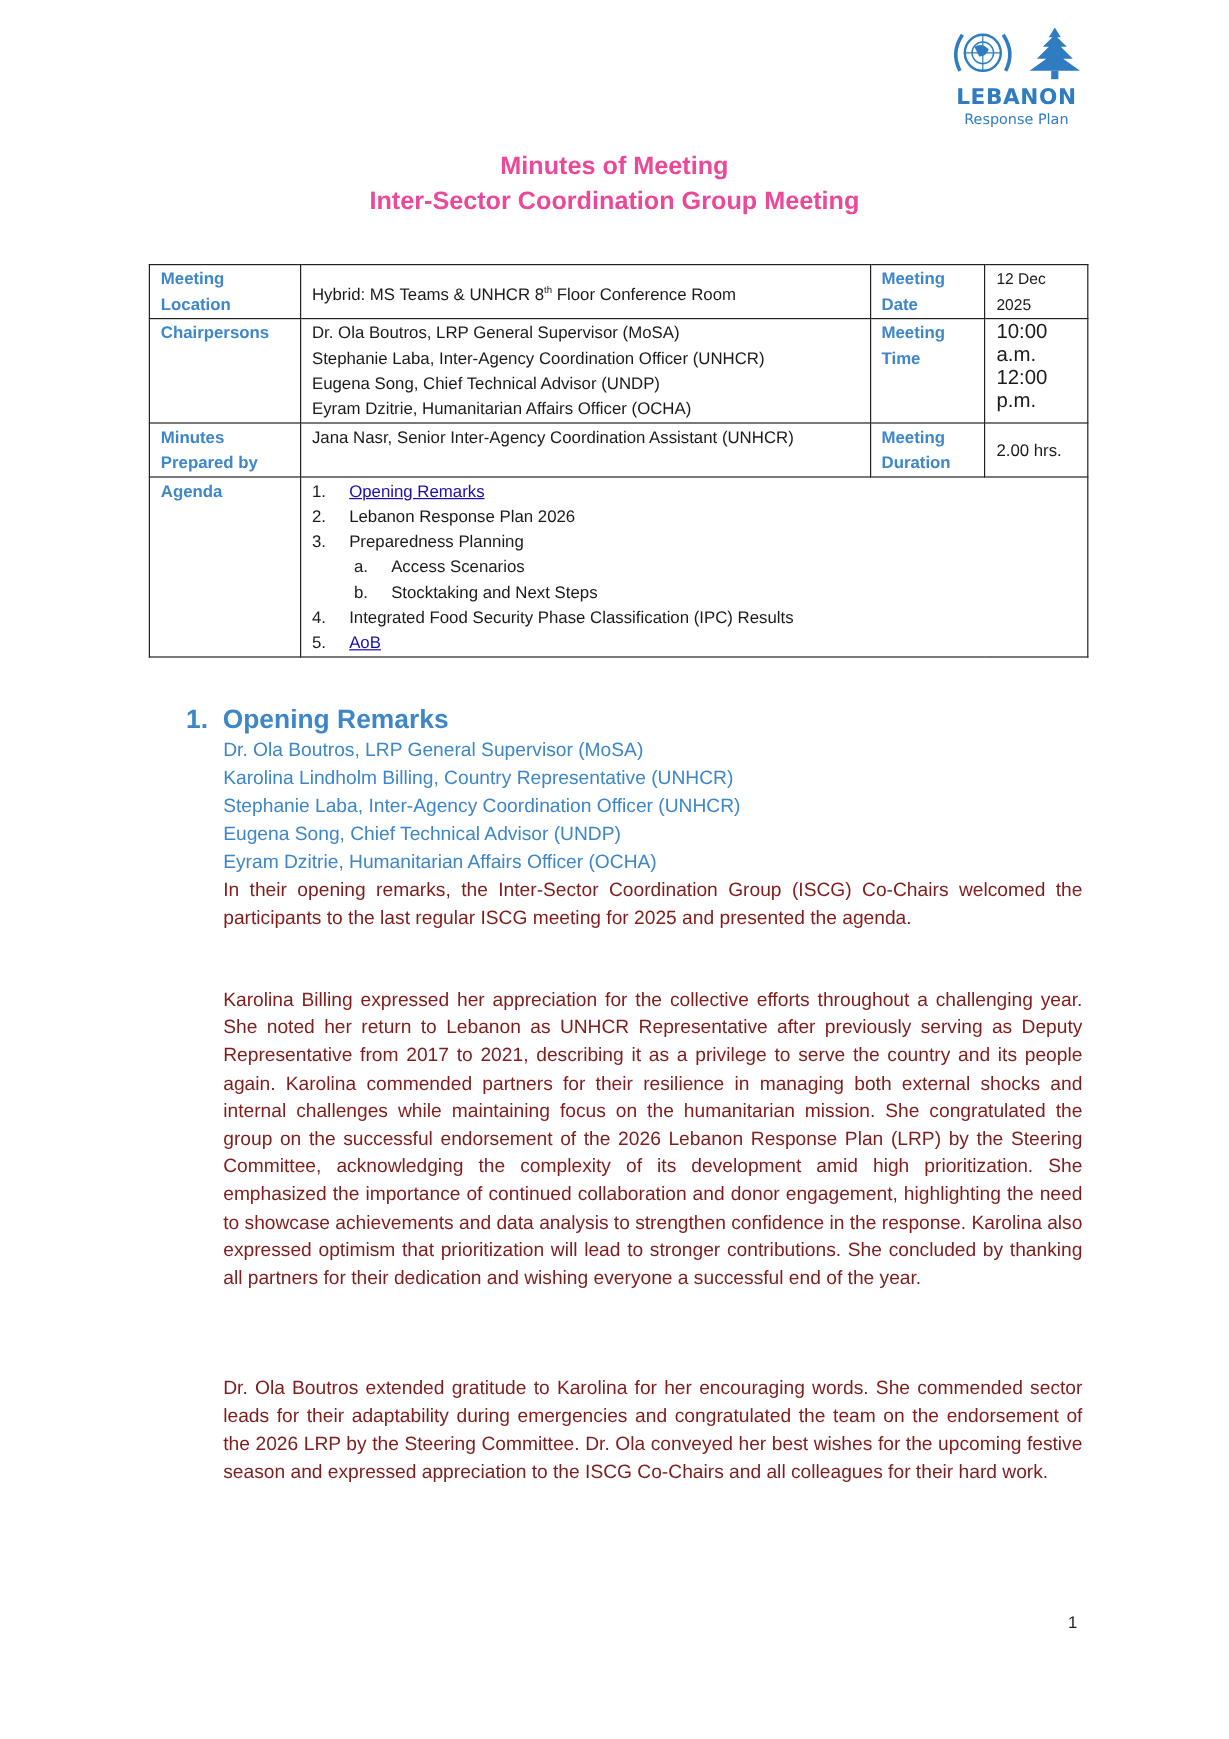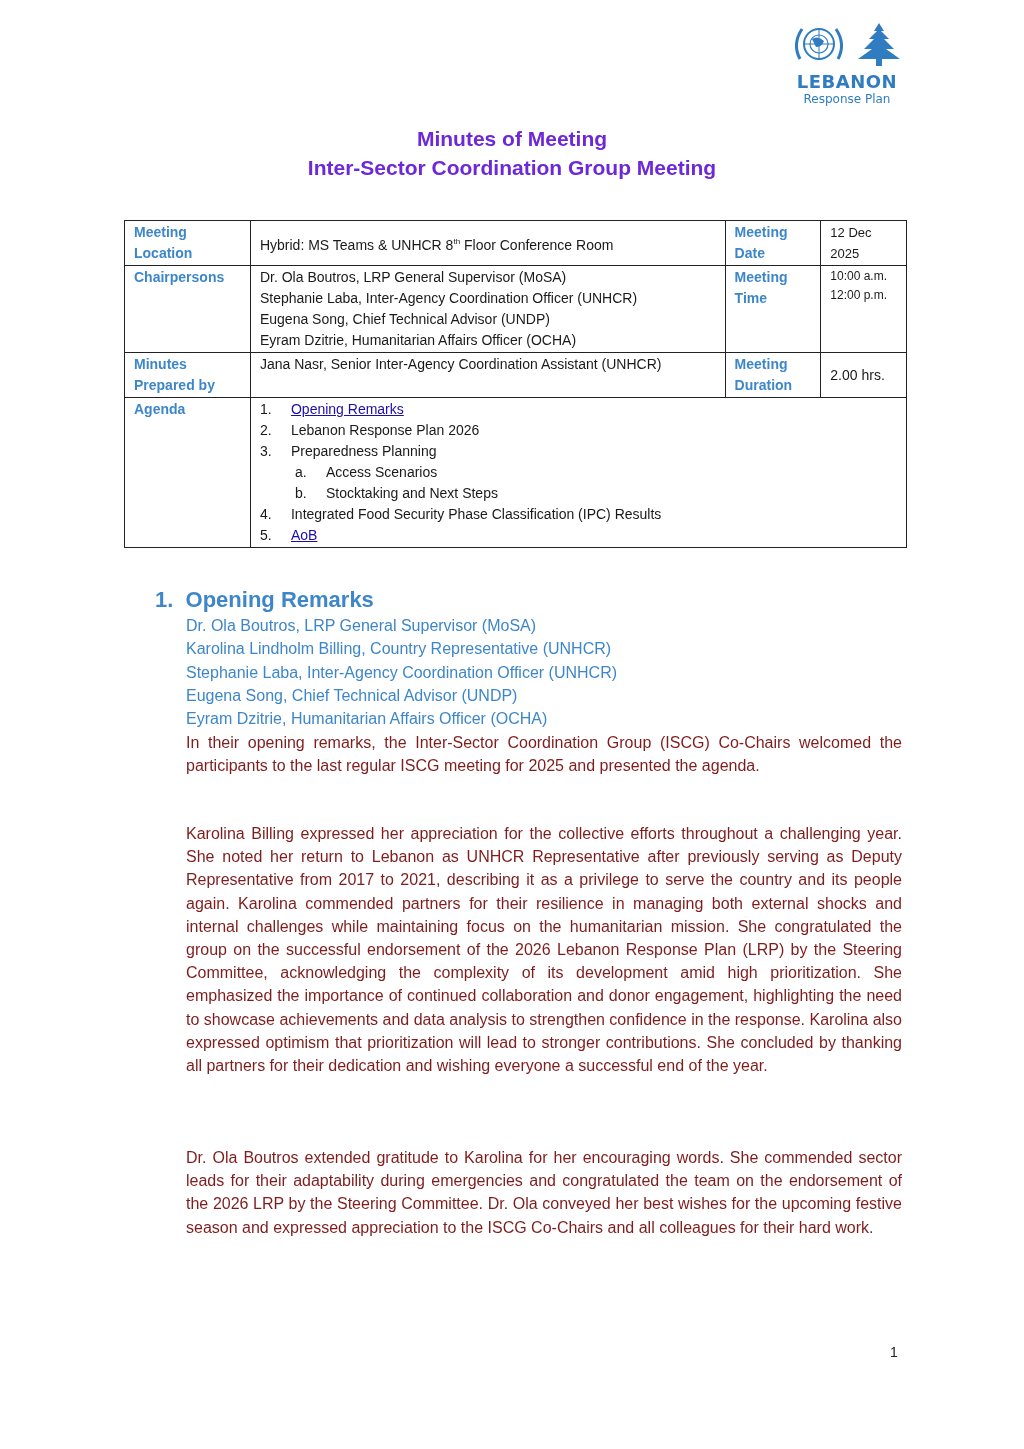--- a/index.html
+++ b/index.html
@@ -1,21 +1,21 @@
 <!DOCTYPE html>
 <html><head>
 <meta charset="utf-8">
 <style>
   html, body { margin: 0; padding: 0; background: #ffffff; }
   body { width: 1024px; height: 1449px; position: relative; font-family: "Liberation Sans", "DejaVu Sans", sans-serif; color: #1a1a1a; overflow: hidden; }
   .logo { position: absolute; left: 788px; top: 20px; width: 118px; height: 88px; }
   .logo-emblems { display: flex; justify-content: space-between; align-items: center; height: 52px; padding: 0 2px; }
   .logo-text-main { font-family: "DejaVu Sans", sans-serif; font-weight: bold; color: #2f7cc0; font-size: 18px; letter-spacing: 0.5px; text-align: center; line-height: 20px; margin-top: 0px; }
   .logo-text-sub { font-family: "DejaVu Sans", sans-serif; font-weight: normal; color: #2f7cc0; font-size: 12px; text-align: center; line-height: 14px; }
-  .title-block { position: absolute; left: 0; width: 1024px; top: 124px; text-align: center; color: #6d28d9; font-weight: bold; font-size: 21px; line-height: 29px; }
+  .title-block { position: absolute; left: 0; width: 1024px; top: 124px; text-align: center; color: #ec4899; font-weight: bold; font-size: 21px; line-height: 29px; }
   table.meta { position: absolute; left: 124px; top: 220px; width: 783px; border-collapse: collapse; font-size: 14px; line-height: 21px; }
   table.meta td { border: 1.5px solid #222; vertical-align: top; padding: 1px 9px; }
   td.lbl { color: #3d86c9; font-weight: bold; }
   .c1 { width: 106px; }
   .c2 { width: 452px; }
   .c3 { width: 76px; }
   .c4 { width: 66px; }
   td.just { text-align: justify; text-align-last: left; }
   .link { color: #1a0dab; text-decoration: underline; }
   .agenda-row { display: flex; }
@@ -73,21 +73,21 @@
   </tr>
   <tr>
     <td class="lbl">Chairpersons</td>
     <td>
       <div>Dr. Ola Boutros, LRP General Supervisor (MoSA)</div>
       <div>Stephanie Laba, Inter-Agency Coordination Officer (UNHCR)</div>
       <div>Eugena Song, Chief Technical Advisor (UNDP)</div>
       <div>Eyram Dzitrie, Humanitarian Affairs Officer (OCHA)</div>
     </td>
     <td class="lbl">Meeting Time</td>
-    <td style="font-size:12px; line-height:19px;">
+    <td style="font-size:17px; line-height:19px;">
       <div>10:00 a.m.</div>
       <div>12:00 p.m.</div>
     </td>
   </tr>
   <tr>
     <td class="lbl">Minutes Prepared by</td>
     <td class="just">Jana Nasr, Senior Inter-Agency Coordination Assistant (UNHCR)</td>
     <td class="lbl">Meeting Duration</td>
     <td style="vertical-align: middle;">2.00 hrs.</td>
   </tr>

